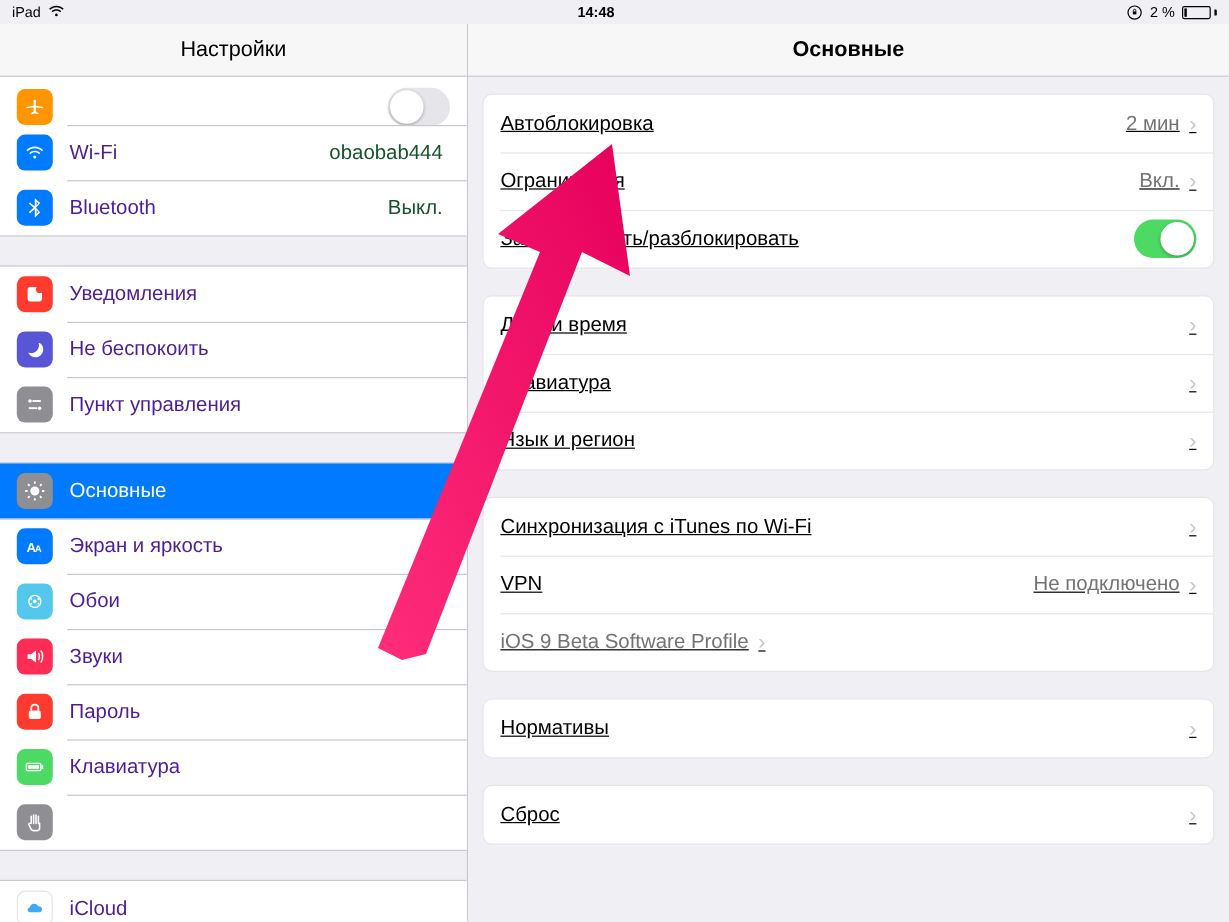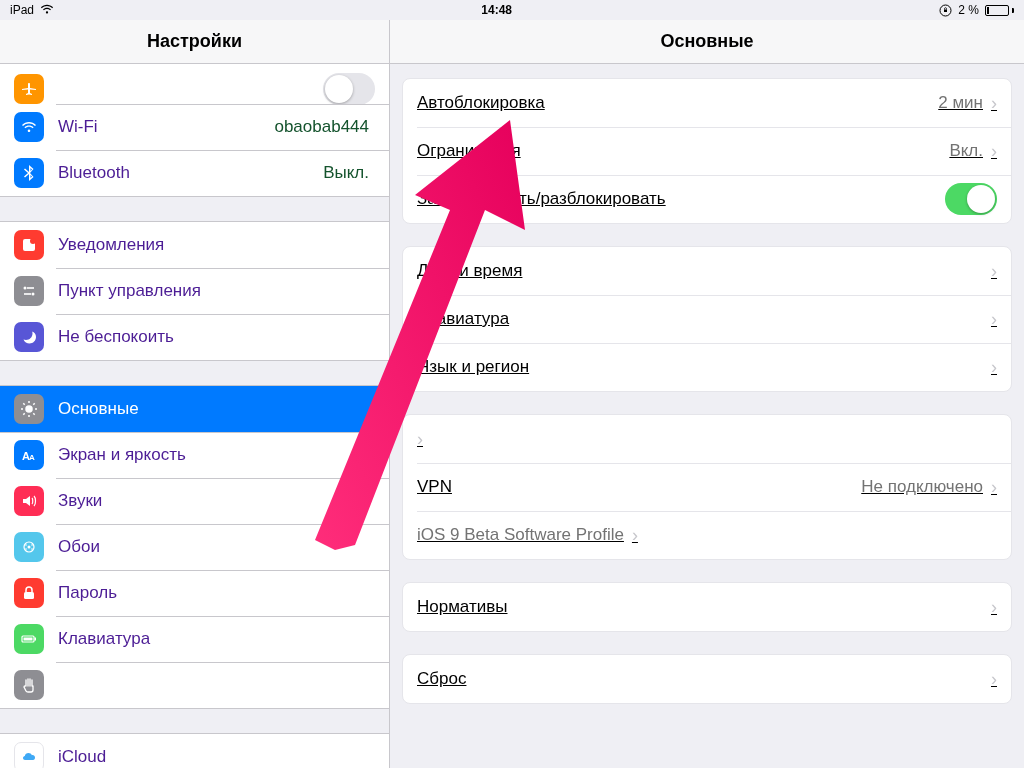--- a/index.html
+++ b/index.html
@@ -3,21 +3,21 @@
 <meta charset="utf-8">
 <style>
 * { margin:0; padding:0; box-sizing:border-box; font-family:-apple-system,"Helvetica Neue",Helvetica,Arial,sans-serif; }
 html,body { width:1024px; height:768px; overflow:hidden; background:#efeff4; }
 .screen { display:flex; flex-direction:column; width:100%; height:100%; }
 .status-bar { height:20px; display:flex; align-items:center; justify-content:space-between; padding:0 10px; font-size:12px; color:#000; }
 .status-left, .status-right { display:flex; align-items:center; gap:6px; }
 .status-center { font-weight:600; }
 .columns { display:flex; flex:1; overflow:hidden; }
 .sidebar { width:390px; background:#efeff4; border-right:1px solid #c8c7cc; display:flex; flex-direction:column; position:relative; }
-.sidebar-header { height:44px; display:flex; align-items:center; justify-content:center; font-size:18px; font-weight:700; background:#f7f7f8; border-bottom:1px solid #c8c7cc; }
+.sidebar-header { height:44px; display:flex; align-items:center; justify-content:center; font-size:18px; font-weight:400; background:#f7f7f8; border-bottom:1px solid #c8c7cc; }
 .sidebar-scroll { flex:1; overflow-y:auto; }
 .group { background:#fff; margin-top:24px; border-top:1px solid #c8c7cc; border-bottom:1px solid #c8c7cc; }
 .group.first { margin-top:0; border-top:none; }
 .row { display:flex; align-items:center; height:46px; padding:0 14px 0 14px; position:relative; }
 .row + .row::before { content:""; position:absolute; top:0; left:56px; right:0; height:1px; background:#c8c7cc; }
 .row .icon { width:30px; height:30px; border-radius:7px; margin-right:14px; display:flex; align-items:center; justify-content:center; flex-shrink:0; }
 .row .label { font-size:17px; color:#4c1d95; flex:1; }
 .row .value { font-size:17px; color:#14532d; margin-right:6px; }
 .row.selected { background:#007aff; }
 .row.selected .label { color:#fff; }
@@ -120,82 +120,82 @@
           <div class="row">
             <span class="icon" style="background:#ff3b30">
               <svg width="18" height="18" viewBox="0 0 18 18">
                   <rect x="3" y="3" width="12" height="12" rx="2" fill="#fff"></rect>
                   <circle cx="13" cy="5" r="3" fill="#ff3b30"></circle>
                 </svg>
             </span>
             <span class="label">Уведомления</span>
           </div>
           <div class="row">
+            <span class="icon" style="background:#5856d6">
+              <svg width="18" height="18" viewBox="0 0 18 18">
+                  <path d="M12 3c.3.8.5 1.6.5 2.5 0 3.6-2.9 6.5-6.5 6.5-.9 0-1.7-.2-2.5-.5C4.5 14 6.9 15.5 9.5 15.5c3.6 0 6.5-2.9 6.5-6.5 0-2.6-1.5-5-4-5.5z" fill="#fff"></path>
+                </svg>
+            </span>
+            <span class="label">Не беспокоить</span>
+          </div>
+          <div class="row">
             <span class="icon" style="background:#8e8e93">
               <svg width="18" height="18" viewBox="0 0 18 18">
                   <circle cx="5" cy="6" r="1.5" fill="#fff"></circle>
                   <rect x="7" y="5.2" width="7" height="1.6" fill="#fff"></rect>
                   <circle cx="13" cy="12" r="1.5" fill="#fff"></circle>
                   <rect x="4" y="11.2" width="7" height="1.6" fill="#fff"></rect>
                 </svg>
             </span>
             <span class="label">Пункт управления</span>
           </div>
-          <div class="row">
-            <span class="icon" style="background:#5856d6">
-              <svg width="18" height="18" viewBox="0 0 18 18">
-                  <path d="M12 3c.3.8.5 1.6.5 2.5 0 3.6-2.9 6.5-6.5 6.5-.9 0-1.7-.2-2.5-.5C4.5 14 6.9 15.5 9.5 15.5c3.6 0 6.5-2.9 6.5-6.5 0-2.6-1.5-5-4-5.5z" fill="#fff"></path>
-                </svg>
-            </span>
-            <span class="label">Не беспокоить</span>
-          </div>
         </div>
 
         <div class="group">
           <div class="row selected">
             <span class="icon" style="background:#8e8e93">
               <svg width="18" height="18" viewBox="0 0 18 18">
                   <circle cx="9" cy="9" r="3" fill="none" stroke="#fff" stroke-width="1.5"></circle>
                   <path d="M9 1v2M9 15v2M1 9h2M15 9h2M3.3 3.3l1.4 1.4M13.3 13.3l1.4 1.4M14.7 3.3l-1.4 1.4M4.7 13.3l-1.4 1.4" stroke="#fff" stroke-width="1.5"></path>
                 </svg>
             </span>
             <span class="label">Основные</span>
           </div>
           <div class="row">
             <span class="icon" style="background:#007aff">
               <svg width="18" height="18" viewBox="0 0 18 18">
                   <text x="2" y="14" font-size="11" fill="#fff" font-weight="bold">A</text>
                   <text x="9" y="14" font-size="8" fill="#fff" font-weight="bold">A</text>
                 </svg>
             </span>
             <span class="label">Экран и яркость</span>
-          </div>
-          <div class="row">
-            <span class="icon" style="background:#ff2d55">
-              <svg width="18" height="18" viewBox="0 0 18 18">
-                  <path d="M3 7v4h3l4 3V4L6 7H3z" fill="#fff"></path>
-                  <path d="M12 6c1 1 1 5 0 6M14 4c2 2 2 8 0 10" stroke="#fff" stroke-width="1.2" fill="none"></path>
-                </svg>
-            </span>
-            <span class="label">Звуки</span>
           </div>
           <div class="row">
             <span class="icon" style="background:#54c7ec">
               <svg width="18" height="18" viewBox="0 0 18 18">
                   <circle cx="9" cy="9" r="5" fill="none" stroke="#fff" stroke-width="1.2"></circle>
                   <circle cx="9" cy="9" r="1.5" fill="#fff"></circle>
                   <circle cx="6" cy="7" r=".8" fill="#fff"></circle>
                   <circle cx="12" cy="7" r=".8" fill="#fff"></circle>
                   <circle cx="6" cy="11" r=".8" fill="#fff"></circle>
                   <circle cx="12" cy="11" r=".8" fill="#fff"></circle>
                 </svg>
             </span>
             <span class="label">Обои</span>
           </div>
           <div class="row">
+            <span class="icon" style="background:#ff2d55">
+              <svg width="18" height="18" viewBox="0 0 18 18">
+                  <path d="M3 7v4h3l4 3V4L6 7H3z" fill="#fff"></path>
+                  <path d="M12 6c1 1 1 5 0 6M14 4c2 2 2 8 0 10" stroke="#fff" stroke-width="1.2" fill="none"></path>
+                </svg>
+            </span>
+            <span class="label">Звуки</span>
+          </div>
+          <div class="row">
             <span class="icon" style="background:#ff3b30">
               <svg width="18" height="18" viewBox="0 0 18 18">
                   <rect x="4" y="8" width="10" height="7" rx="1.5" fill="#fff"></rect>
                   <path d="M6 8V6c0-1.7 1.3-3 3-3s3 1.3 3 3v2" fill="none" stroke="#fff" stroke-width="1.5"></path>
                 </svg>
             </span>
             <span class="label">Пароль</span>
           </div>
           <div class="row">
             <span class="icon" style="background:#4cd964">
@@ -263,20 +263,21 @@
             <span class="chev">›</span>
           </div>
           <div class="drow">
             <span class="dlabel">Язык и регион</span>
             <span class="chev">›</span>
           </div>
         </div>
 
         <div class="dgroup">
           <div class="drow">
+            <span class="dlabel">Синхронизация с iTunes по Wi-Fi</span>
             <span class="chev">›</span>
           </div>
           <div class="drow">
             <span class="dlabel">VPN</span>
             <span class="dvalue">Не подключено</span>
             <span class="chev">›</span>
           </div>
           <div class="drow">
             <span class="dvalue">iOS 9 Beta Software Profile</span>
             <span class="chev">›</span>

